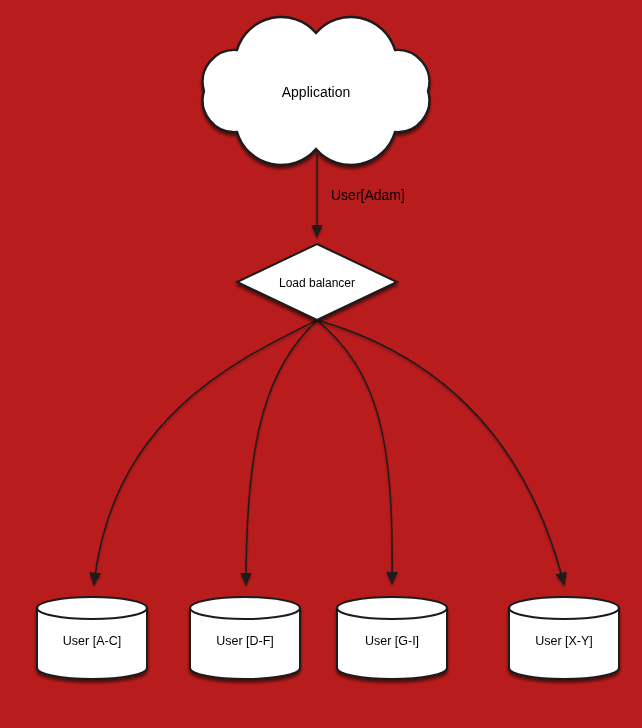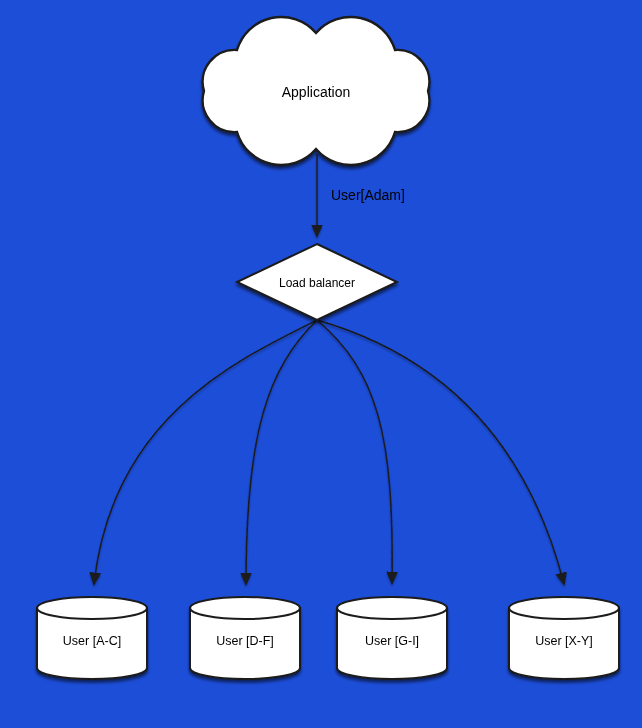--- a/index.html
+++ b/index.html
@@ -4,21 +4,21 @@
 <style>
   html, body {
     margin: 0;
     padding: 0;
     background: #ffffff;
   }
   .canvas {
     position: relative;
     width: 642px;
     height: 728px;
-    background: #1d4ed8;
+    background: #b91c1c;
     overflow: hidden;
     font-family: "Liberation Sans", sans-serif;
   }
   svg { display: block; }
   .shape {
     fill: #ffffff;
     stroke: #1a1a1a;
   }
   .edge {
     fill: none;

